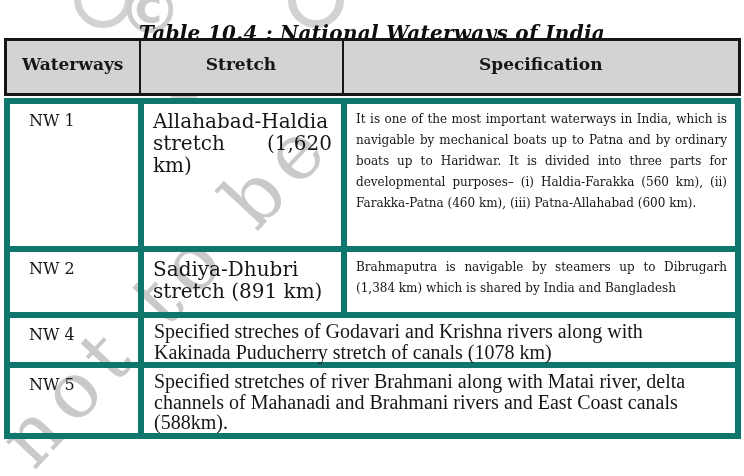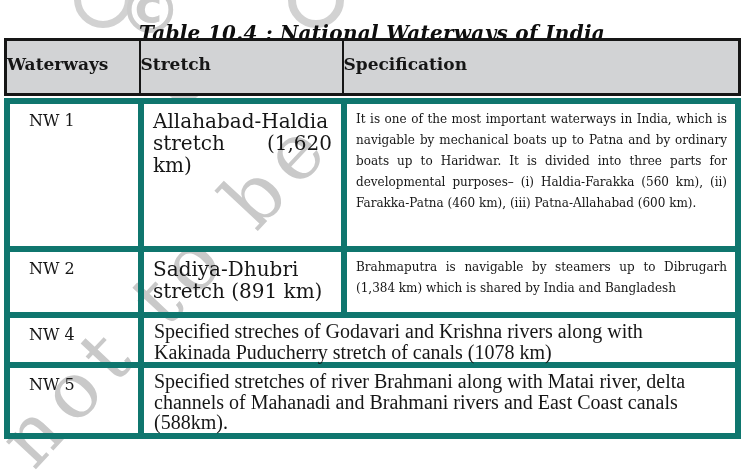--- a/index.html
+++ b/index.html
@@ -67,21 +67,21 @@
   col.c-stretch   { width: 203px; }
 
   
   .hdr-table { border: 3px solid #161616; }
   .hdr-table th {
     height: 55px;
     background: #d2d3d5;
     border: 2px solid #161616;
     font-size: 17px;
     font-weight: bold;
-    text-align: left;
+    text-align: center;
     vertical-align: middle;
     padding-bottom: 6px;
   }
 
   
   .body-table { margin-top: 2px; border: 3px solid #161616; }
   .body-table td {
     border: 6px solid #0f766e;
     vertical-align: top;
     background: transparent;

